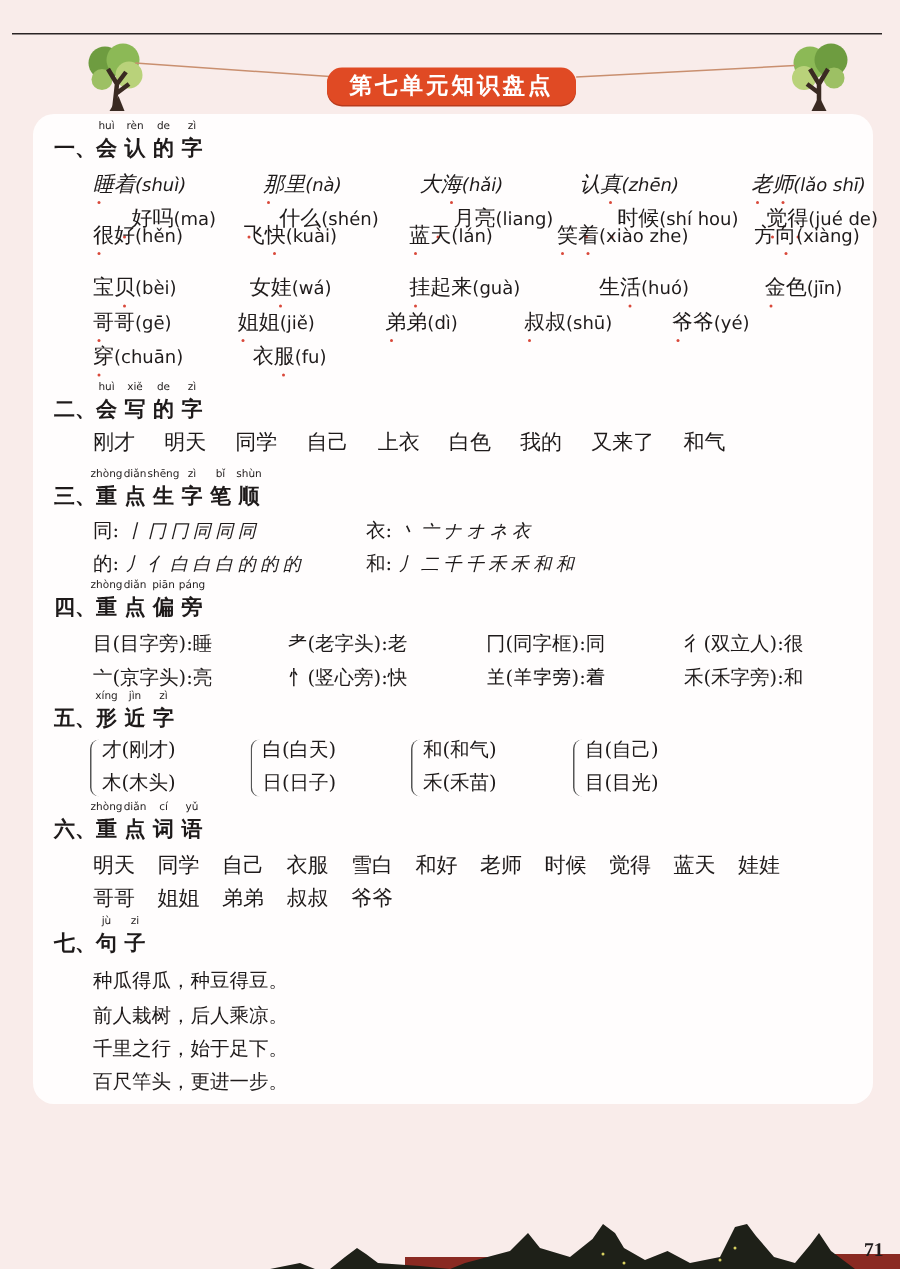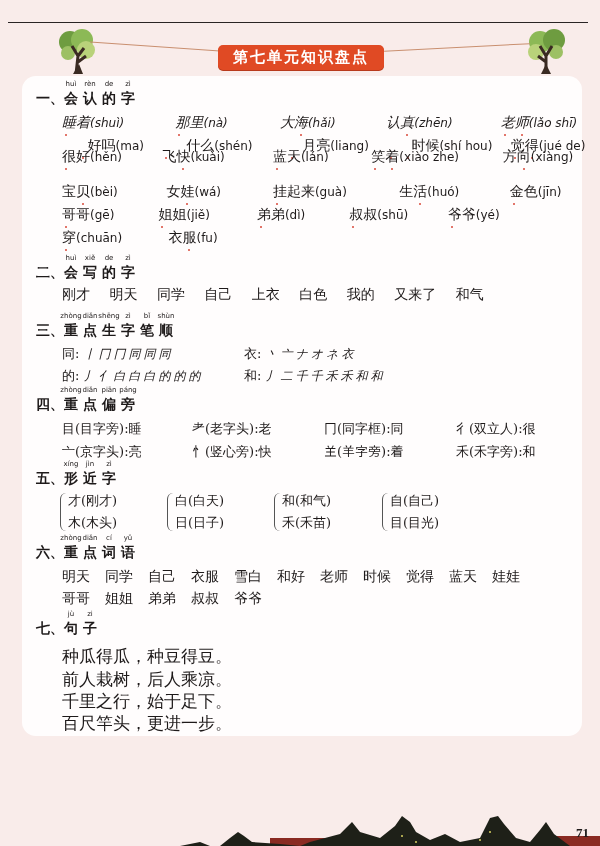--- a/index.html
+++ b/index.html
@@ -13,42 +13,42 @@
   .card {
     position:absolute; left:22px; top:76px; width:560px; height:660px;
     background:#fffdfd; border-radius:14px;
   }
   .tree { position:absolute; top:28px; width:44px; height:46px; }
   .tree.left { left:56px; }
   .tree.right { left:524px; }
   .garland { position:absolute; top:44px; height:1px; background:#c98f6f; }
   .banner {
     position:absolute; left:218px; top:45px; width:166px; height:25px;
-    background:#e04a24; border-radius:5px;
+    background:#e04a24; border-radius:10px;
     color:#fff; font-size:15px; font-weight:bold; letter-spacing:2px;
     display:flex; align-items:center; justify-content:center;
     box-shadow:0 1px 0 #b83a1c;
   }
   .sec-head { position:absolute; left:36px; font-family:"DejaVu Sans","Liberation Sans",sans-serif; }
   .sec-head .num { font-size:14px; font-weight:bold; }
   .sec-head .ruby { display:inline-block; position:relative; text-align:center; font-size:14px; font-weight:bold; margin-right:5px; }
   .sec-head .ruby .py { position:absolute; top:-10px; left:50%; transform:translateX(-50%); font-size:7px; font-weight:normal; white-space:nowrap; }
   .row { position:absolute; left:62px; font-size:14px; white-space:nowrap; }
   .item { display:inline-block; position:relative; margin-right:14px; }
   .item .py { font-family:"DejaVu Sans","Liberation Sans",sans-serif; font-size:12px; }
   .dot { position:absolute; width:2px; height:2px; border-radius:1px; background:#d9483a; bottom:-4px; }
   .stroke-row { position:absolute; font-size:13px; white-space:nowrap; }
   .stroke-row .seq { font-style:italic; letter-spacing:3px; font-size:12px; }
   .radical-row { position:absolute; left:62px; font-size:13px; white-space:nowrap; }
   .radical-row span.cell { display:inline-block; margin-right:10px; }
   .pair { position:absolute; font-size:13px; line-height:22px; }
   .brace { position:absolute; left:-8px; top:3px; width:6px; height:38px; border-left:1px solid #555; border-radius:6px 0 0 6px; }
   .words { position:absolute; left:62px; font-size:14px; white-space:nowrap; }
   .words span { display:inline-block; margin-right:15px; }
-  .sentence { position:absolute; left:62px; font-size:17px; }
+  .sentence { position:absolute; left:62px; font-size:13px; }
   .skyline { position:absolute; left:180px; bottom:0; width:420px; height:34px; }
   .page-num { position:absolute; left:576px; top:825px; font-size:13px; font-weight:bold; font-family:"Liberation Serif",serif; }
 </style>
 </head>
 <body>
 
 <div class="top-rule"></div>
 <div class="card"></div>
 
 <svg class="tree left" viewBox="0 0 44 46">

